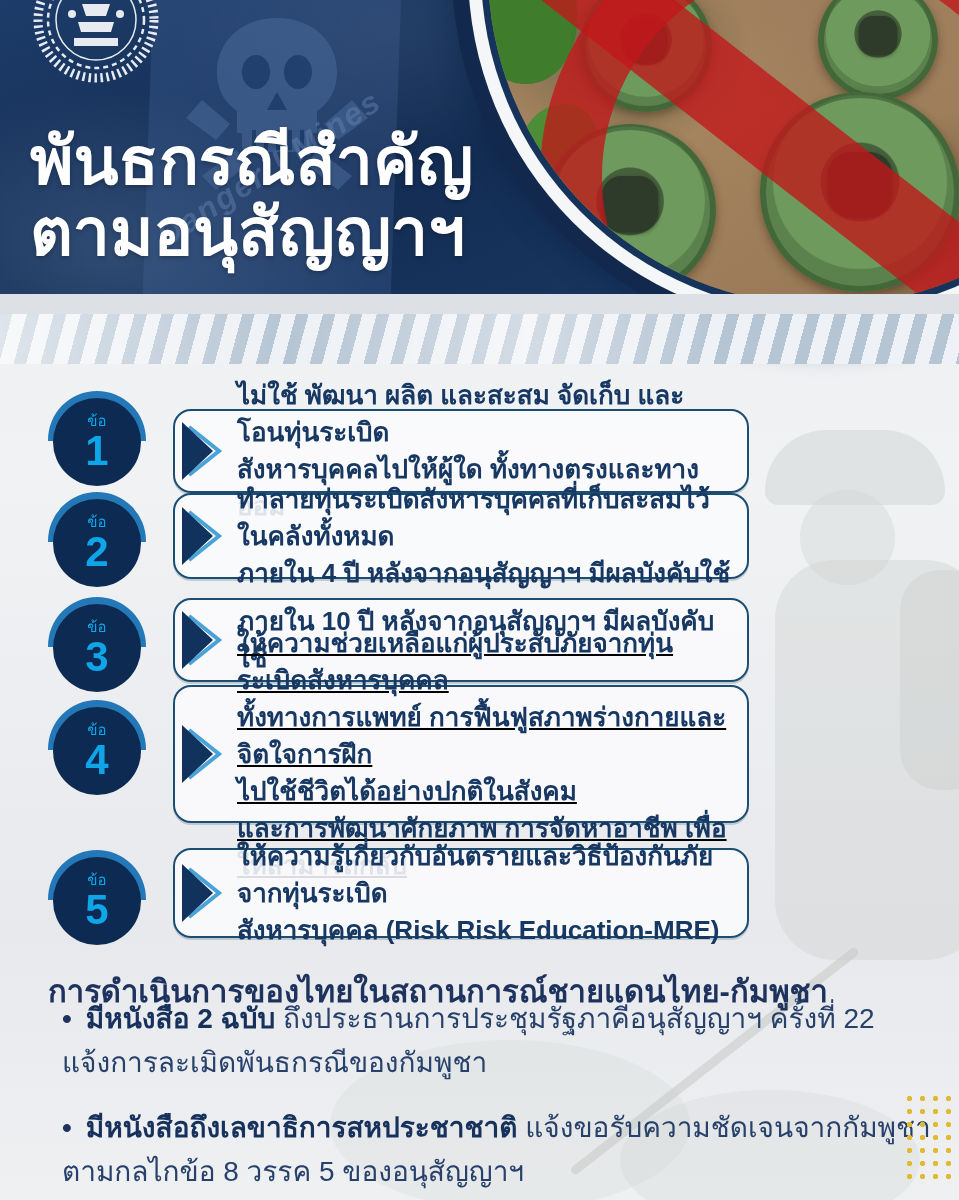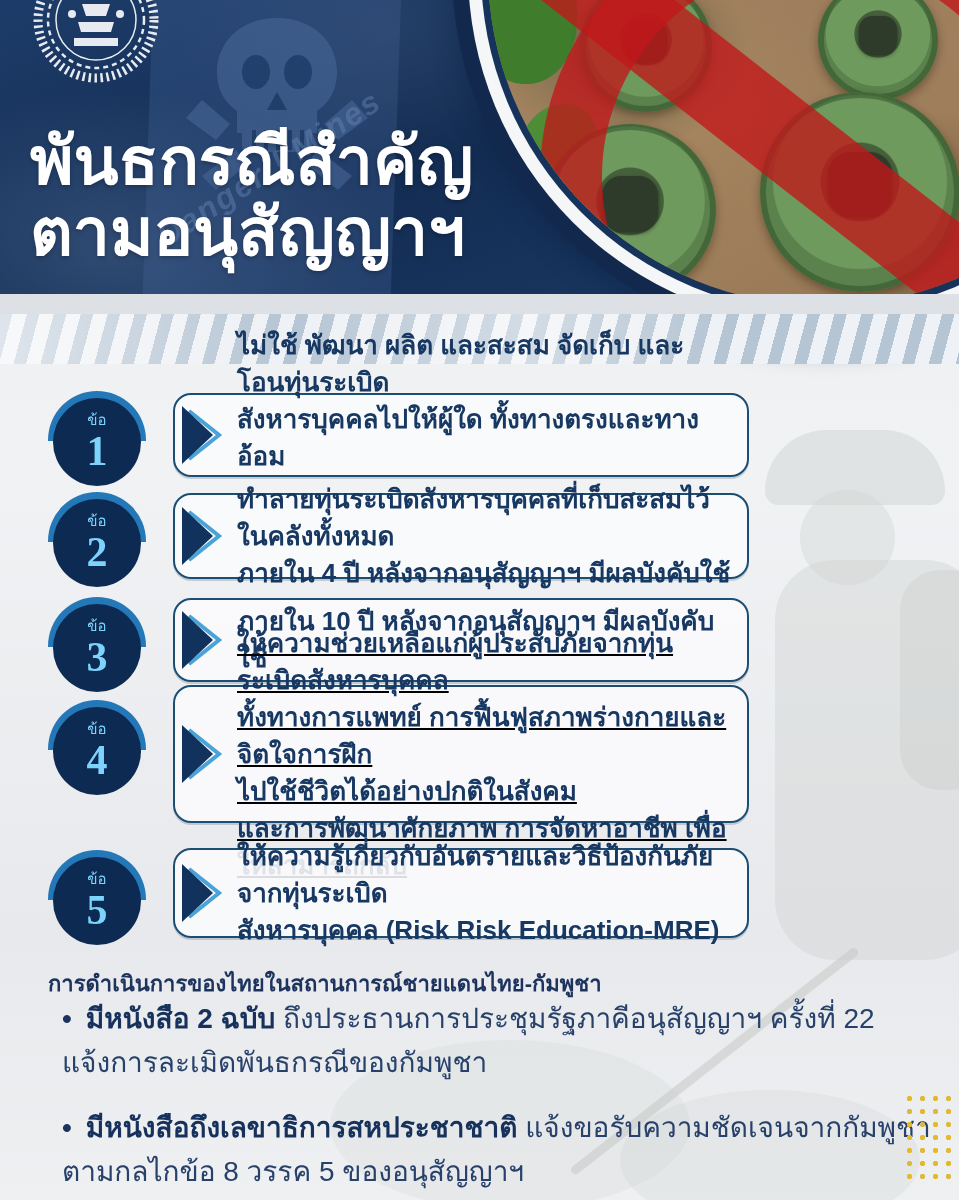--- a/index.html
+++ b/index.html
@@ -47,31 +47,31 @@
       linear-gradient(90deg, rgba(255,255,255,.55) 0%, rgba(255,255,255,0) 30%, rgba(255,255,255,.4) 55%, rgba(255,255,255,0) 75%),
       repeating-linear-gradient(105deg, #b6c5d4 0 12px, #eef1f5 12px 26px);}
   
   .fade{position:absolute;opacity:.45;background:#ccd0ce;border-radius:50%;}
   .pole{position:absolute;left:572px;top:1168px;width:362px;height:9px;background:#c6c9c7;
     transform:rotate(-38deg);transform-origin:left center;opacity:.55;border-radius:5px;}
   
   .badge{position:absolute;left:48px;width:98px;height:96px;}
   .badge .arc{position:absolute;left:0;top:0;width:98px;height:50px;border-radius:98px 98px 0 0;background:#2478b8;}
   .badge .core{position:absolute;left:5px;top:7px;width:88px;height:88px;border-radius:50%;background:#0d2b52;
-    display:flex;flex-direction:column;align-items:center;justify-content:center;color:#7dd3fc;font-family:Liberation Serif, serif;}
+    display:flex;flex-direction:column;align-items:center;justify-content:center;color:#0ea5e9;}
   .badge .core .lbl{font-size:15px;line-height:15px;margin-bottom:2px;}
   .badge .core .num{font-size:42px;line-height:42px;font-weight:700;}
   .obox{position:absolute;left:173px;width:572px;border:2px solid #1c4e73;border-radius:18px;
     background:rgba(250,251,253,.88);box-shadow:0 2px 0 rgba(12,40,70,.18);
     display:flex;align-items:center;}
   .arrow{position:absolute;left:2px;top:50%;transform:translateY(-50%);}
   .otext{margin-left:62px;margin-right:16px;color:#173862;font-weight:700;font-size:26px;line-height:37px;}
   .tline{display:block;}
   
-  .sec-head{position:absolute;left:48px;top:966px;color:#1d335e;font-weight:800;font-size:22px;}
+  .sec-head{position:absolute;left:48px;top:966px;color:#1d335e;font-weight:800;font-size:31px;}
   .bullet{position:absolute;left:62px;color:#27416b;font-size:28px;line-height:44px;font-weight:500;}
   .bullet .dot{color:#1d335e;font-weight:800;margin-right:14px;}
   .bullet .b{color:#16315c;font-weight:800;}
   .bullet .cont{display:block;}
   .dots{position:absolute;right:0;top:1090px;width:58px;height:92px;
     background-image:radial-gradient(circle,#e0ba32 2.3px,transparent 3px);
     background-size:13px 13px;background-position:2px 2px;}
 </style>
 </head>
 <body>
@@ -141,21 +141,21 @@
   <div class="band-light"></div>
   <div class="band-stripes"></div>
 
   <div class="badge" style="top:391px;">
     <div class="arc"></div>
     <div class="core">
       <span class="lbl">ข้อ</span>
       <span class="num">1</span>
     </div>
   </div>
-  <div class="obox" style="top:393px;height:80px;align-items:flex-end;">
+  <div class="obox" style="top:409px;height:80px;">
     <svg class="arrow" width="48" height="64" viewBox="0 0 48 64">
       <polyline points="12,8 42,32 12,56" fill="none" stroke="#4aa3d8" stroke-width="4"></polyline>
       <polygon points="5,3 36,32 5,61" fill="#12325e"></polygon>
     </svg>
     <div class="otext">
       <span class="tline">ไม่ใช้ พัฒนา ผลิต และสะสม จัดเก็บ และโอนทุ่นระเบิด</span>
       <span class="tline">สังหารบุคคลไปให้ผู้ใด ทั้งทางตรงและทางอ้อม</span>
     </div>
   </div>
 

